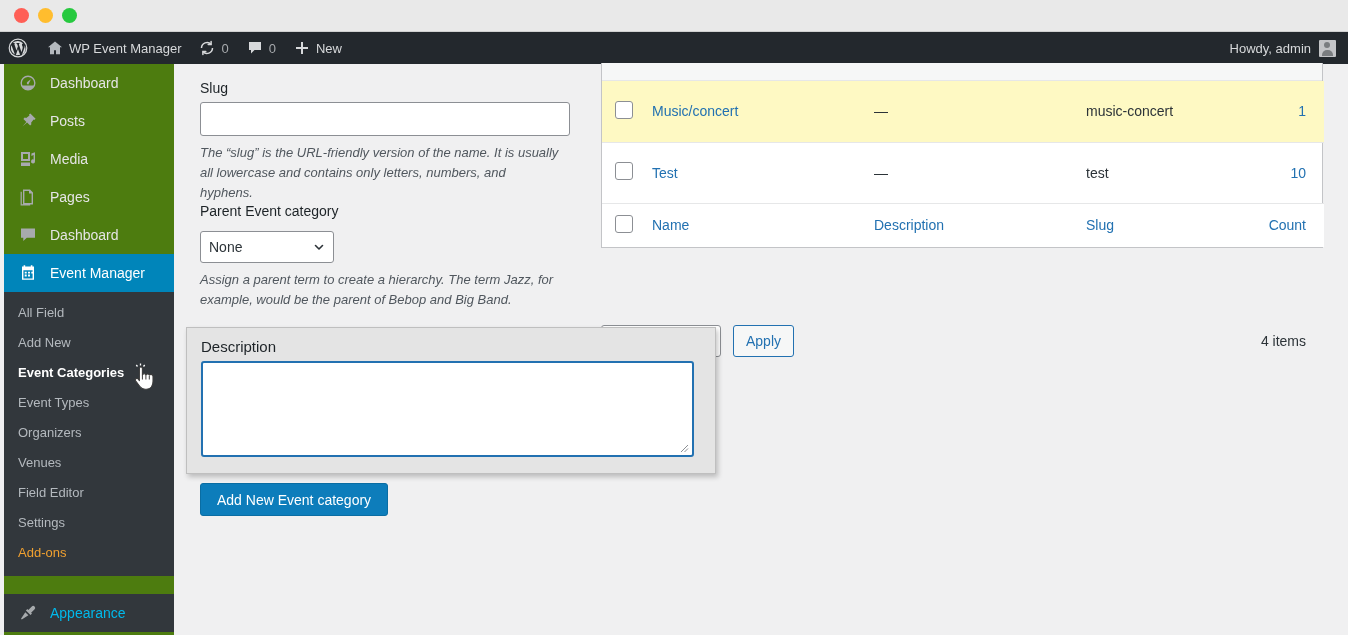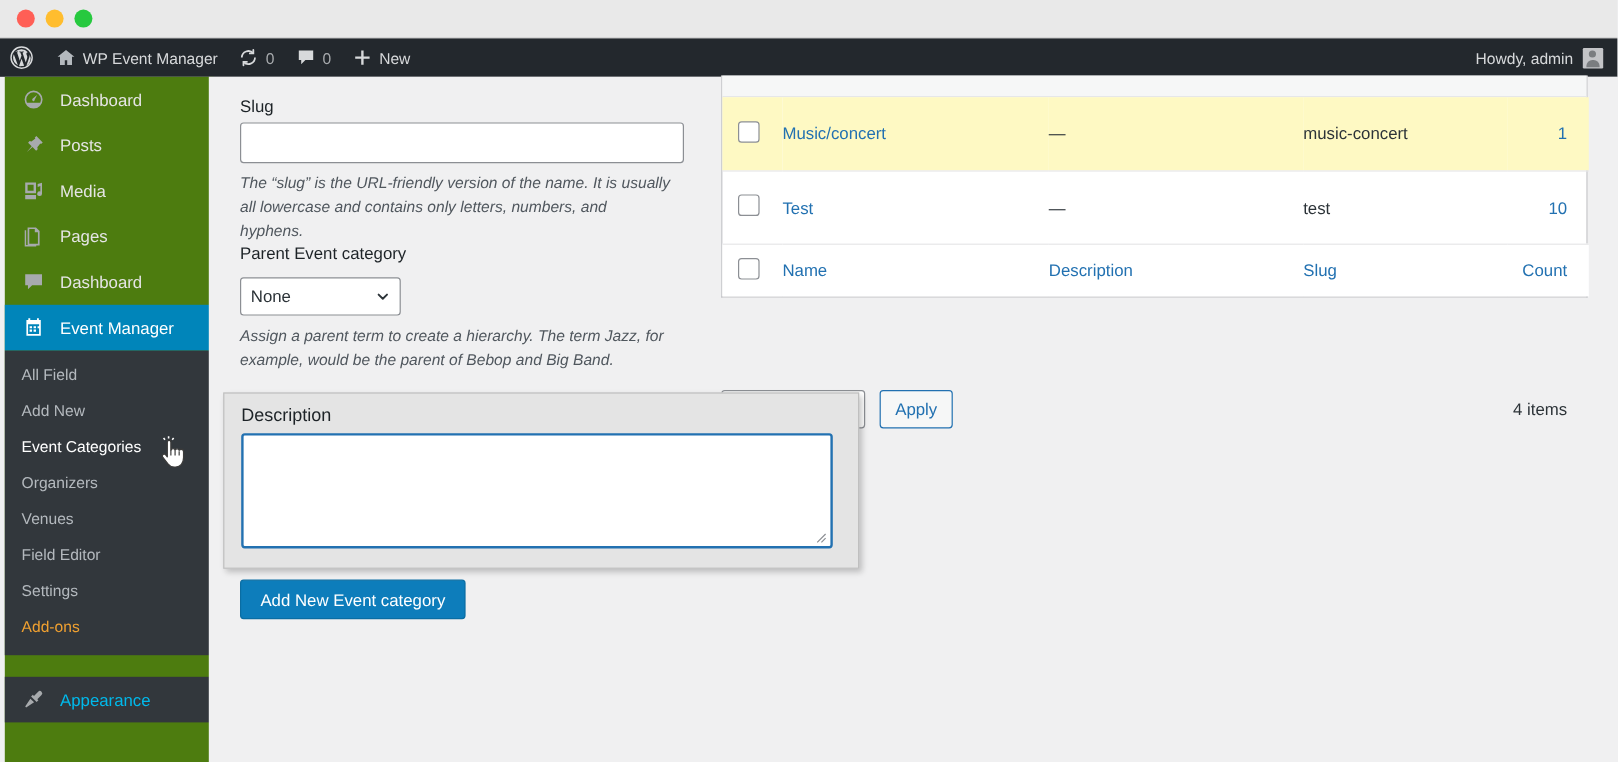--- a/index.html
+++ b/index.html
@@ -65,21 +65,21 @@
     content: ""; position: absolute; right: -8px; top: 50%;
     margin-top: -8px; border: 8px solid transparent; border-left-color: #0085ba;
   }
   .menu-item.hovered { background: #32373c; color: #00b9eb; }
   .menu-icon { width: 20px; display: flex; justify-content: center; align-items: center; }
   .submenu { background: #32373c; padding: 6px 0 8px 0; }
   .sub-item {
     display: block; padding: 6px 0 6px 14px;
     font-size: 13px; color: #b4b9be; line-height: 18px;
   }
-  .sub-item.active { color: #fff; font-weight: normal; }
+  .sub-item.active { color: #fff; font-weight: bold; }
   .sub-item.addons { color: #f0a030; }
 
   
   .content {
     position: absolute; left: 174px; top: 64px;
     width: 1174px; height: 571px; background: #f0f0f1;
   }
 
   
   .form-col { position: absolute; left: 26px; top: 16px; width: 396px; }
@@ -290,20 +290,21 @@
           </svg>
         </span>
         <span class="mlabel">Event Manager</span>
       </div>
     </div>
 
     <div class="submenu">
       <span class="sub-item">All Field</span>
       <span class="sub-item">Add New</span>
       <span class="sub-item active">Event Categories</span>
+      <span class="sub-item">Event Types</span>
       <span class="sub-item">Organizers</span>
       <span class="sub-item">Venues</span>
       <span class="sub-item">Field Editor</span>
       <span class="sub-item">Settings</span>
       <span class="sub-item addons">Add-ons</span>
     </div>
 
     <div style="height:18px"></div>
 
     <div class="menu-item hovered">

